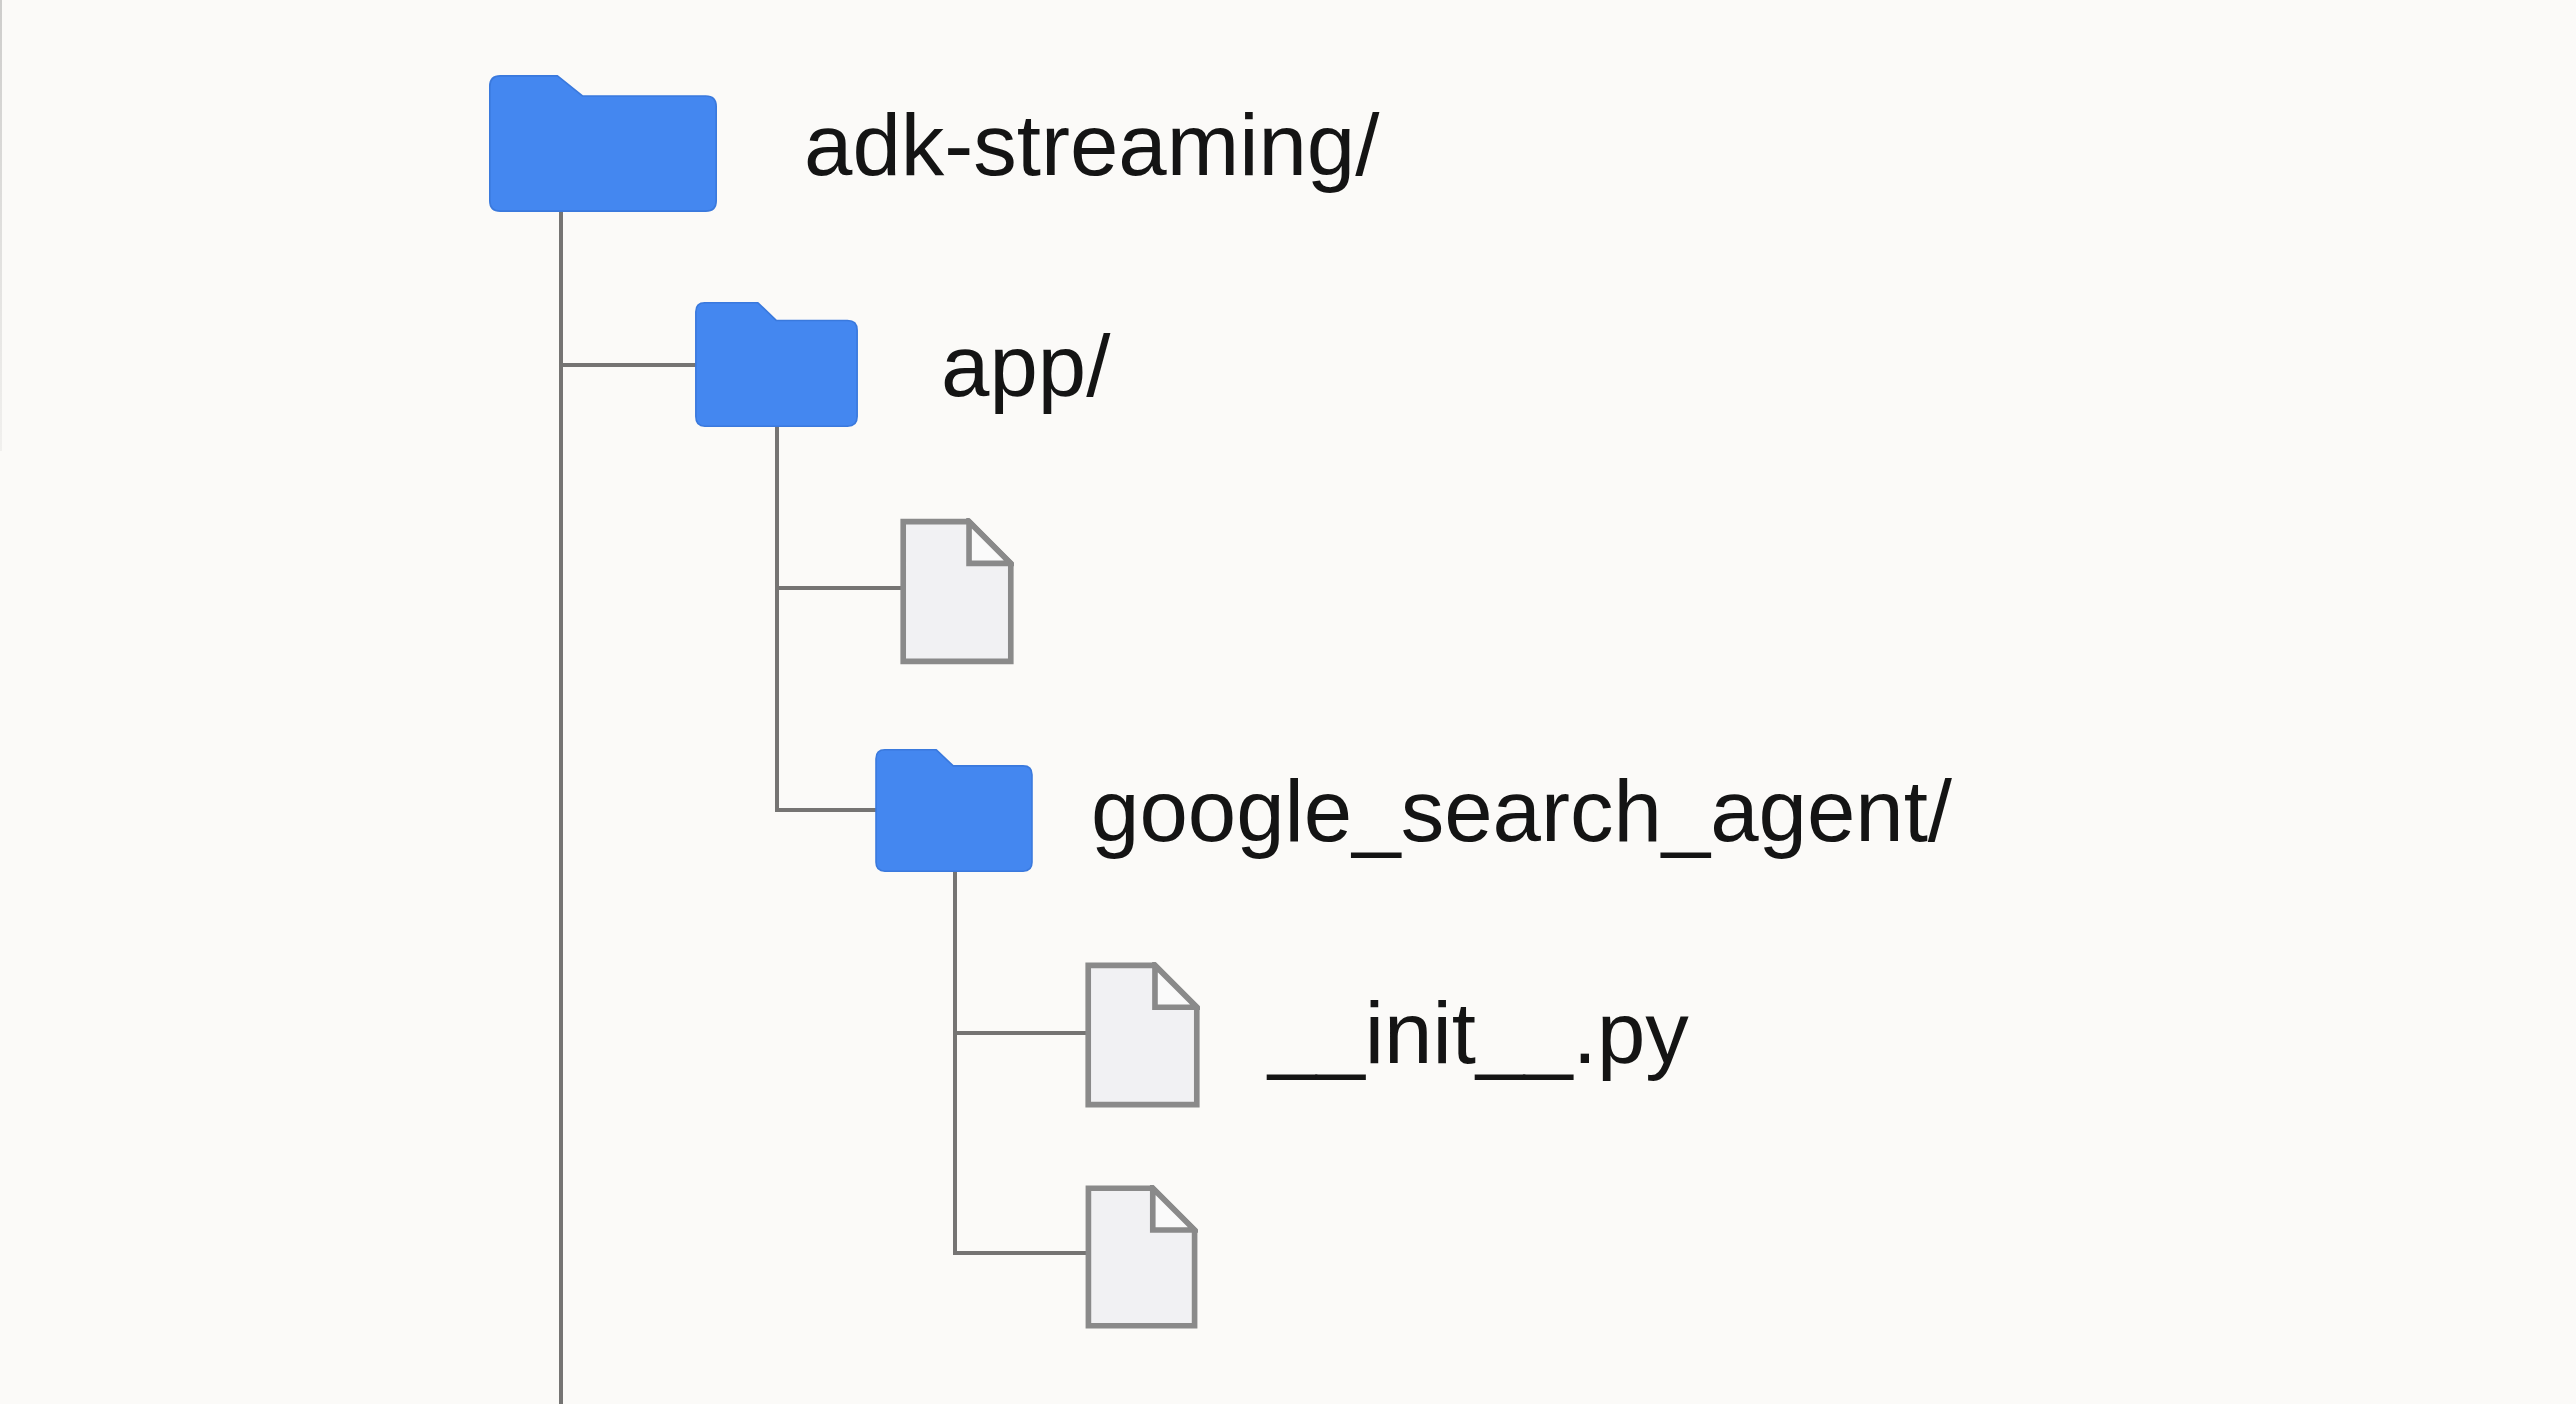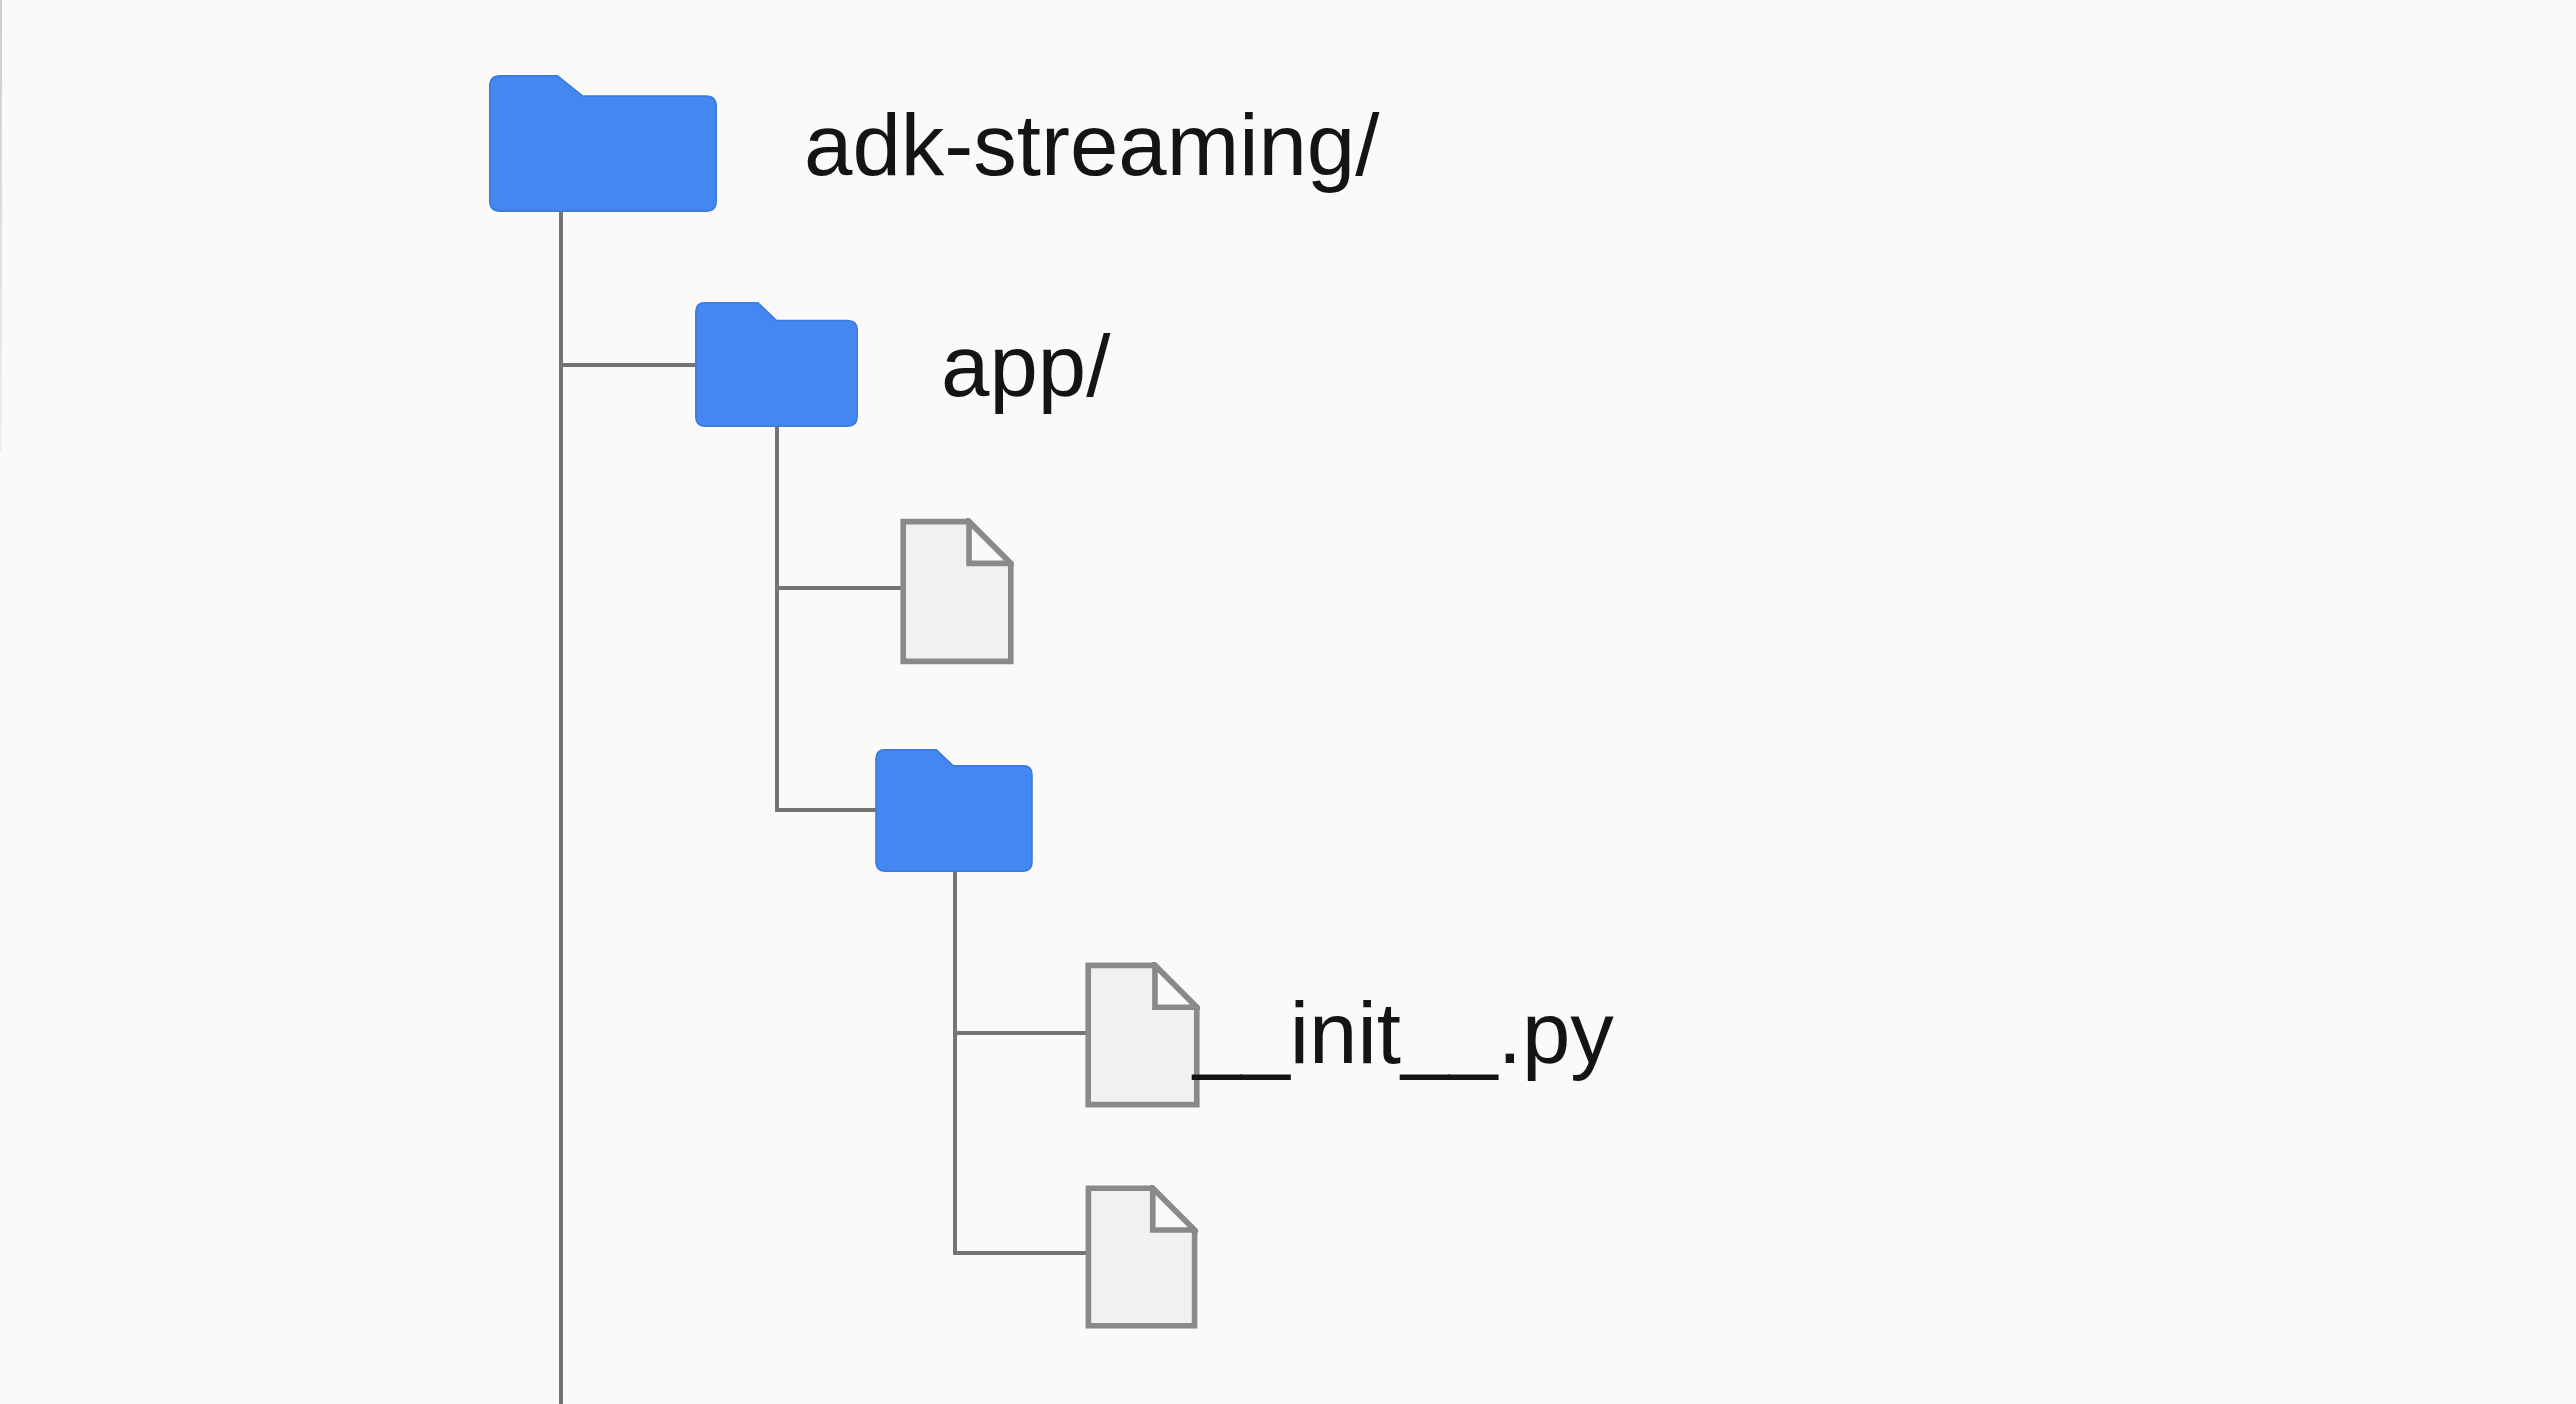--- a/index.html
+++ b/index.html
@@ -57,21 +57,21 @@
   #node-app    {left:695px;  top:302px;}
   #node-env    {left:900px; top:518px;}
   #node-google {left:875px; top:749px;}
   #node-init   {left:1085px; top:962px;}
   #node-agent  {left:1085px; top:1185px;}
 
   #label-adk    {left:804px;  top:95px;}
   #label-app    {left:941px; top:316px;}
   #label-env    {left:1079px; top:540px;}
   #label-google {left:1091px; top:761px;}
-  #label-init   {left:1193px; top:983px;text-align:center;}
+  #label-init   {left:1268px; top:983px;text-align:center;}
   #label-agent  {left:1226px; top:1204px;}
 </style>
 </head>
 <body>
 
 <div class="stage">
 
   <div class="edge-artifact"></div>
 
   <div class="line" id="line-root-vert"></div>
@@ -110,20 +110,21 @@
     </span>
   </div>
 
   <div class="node" id="node-google">
     <span>
       <svg width="158" height="123" viewBox="0 0 196 153" aria-hidden="true">
         <path class="folder-shape" d="M12,1 H76 L97,21 H184 Q195,21 195,32 V141 Q195,152 184,152 H12 Q1,152 1,141 V12 Q1,1 12,1 Z"></path>
       </svg>
     </span>
   </div>
+  <div class="label" id="label-google">google_search_agent/</div>
 
   <div class="node" id="node-init">
     <span>
       <svg width="115" height="146" viewBox="-4 -4 143 181" aria-hidden="true">
         <path class="file-shape" d="M0,0 H83 L135,52 V173 H0 Z"></path>
         <path class="file-fold" d="M83,0 V52 H135 Z"></path>
       </svg>
     </span>
   </div>
   <div class="label" id="label-init">__init__.py</div>

